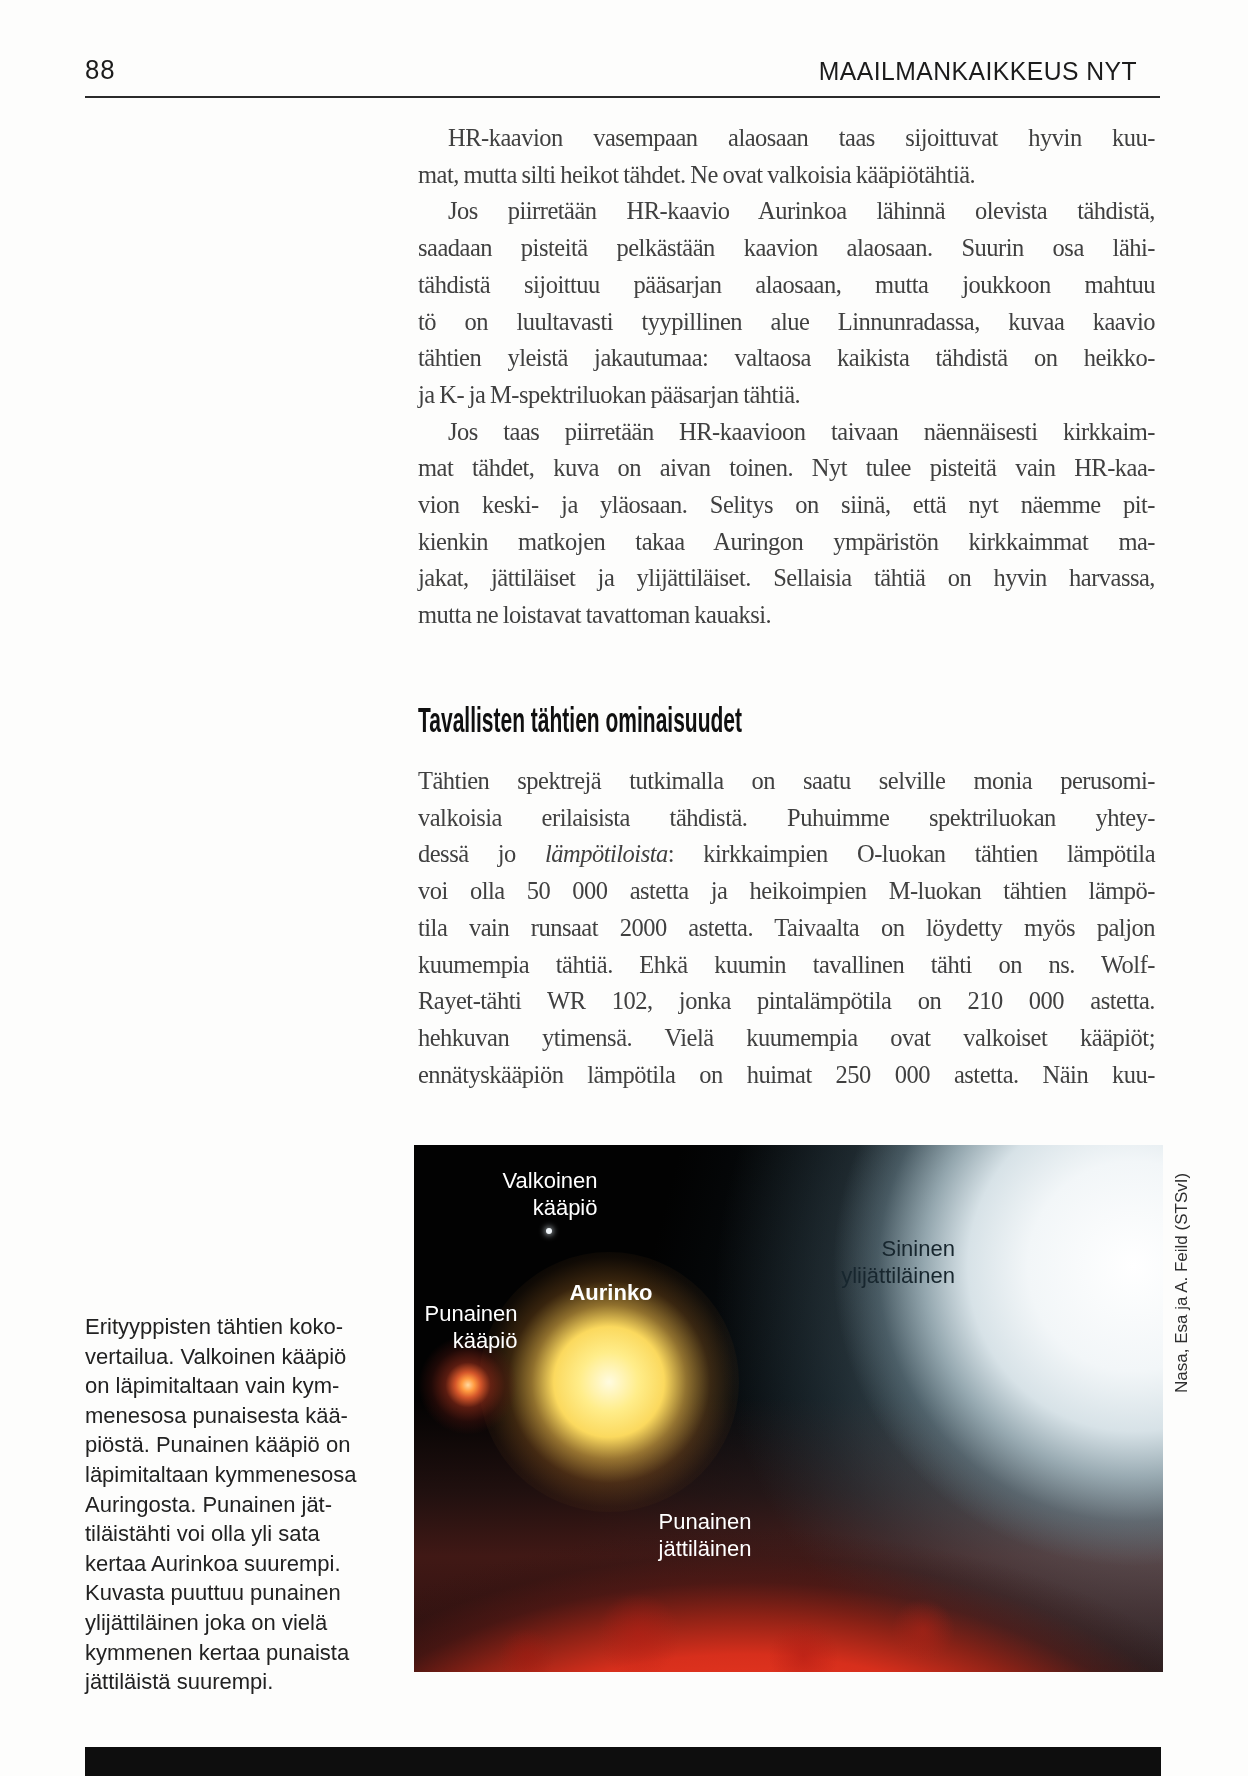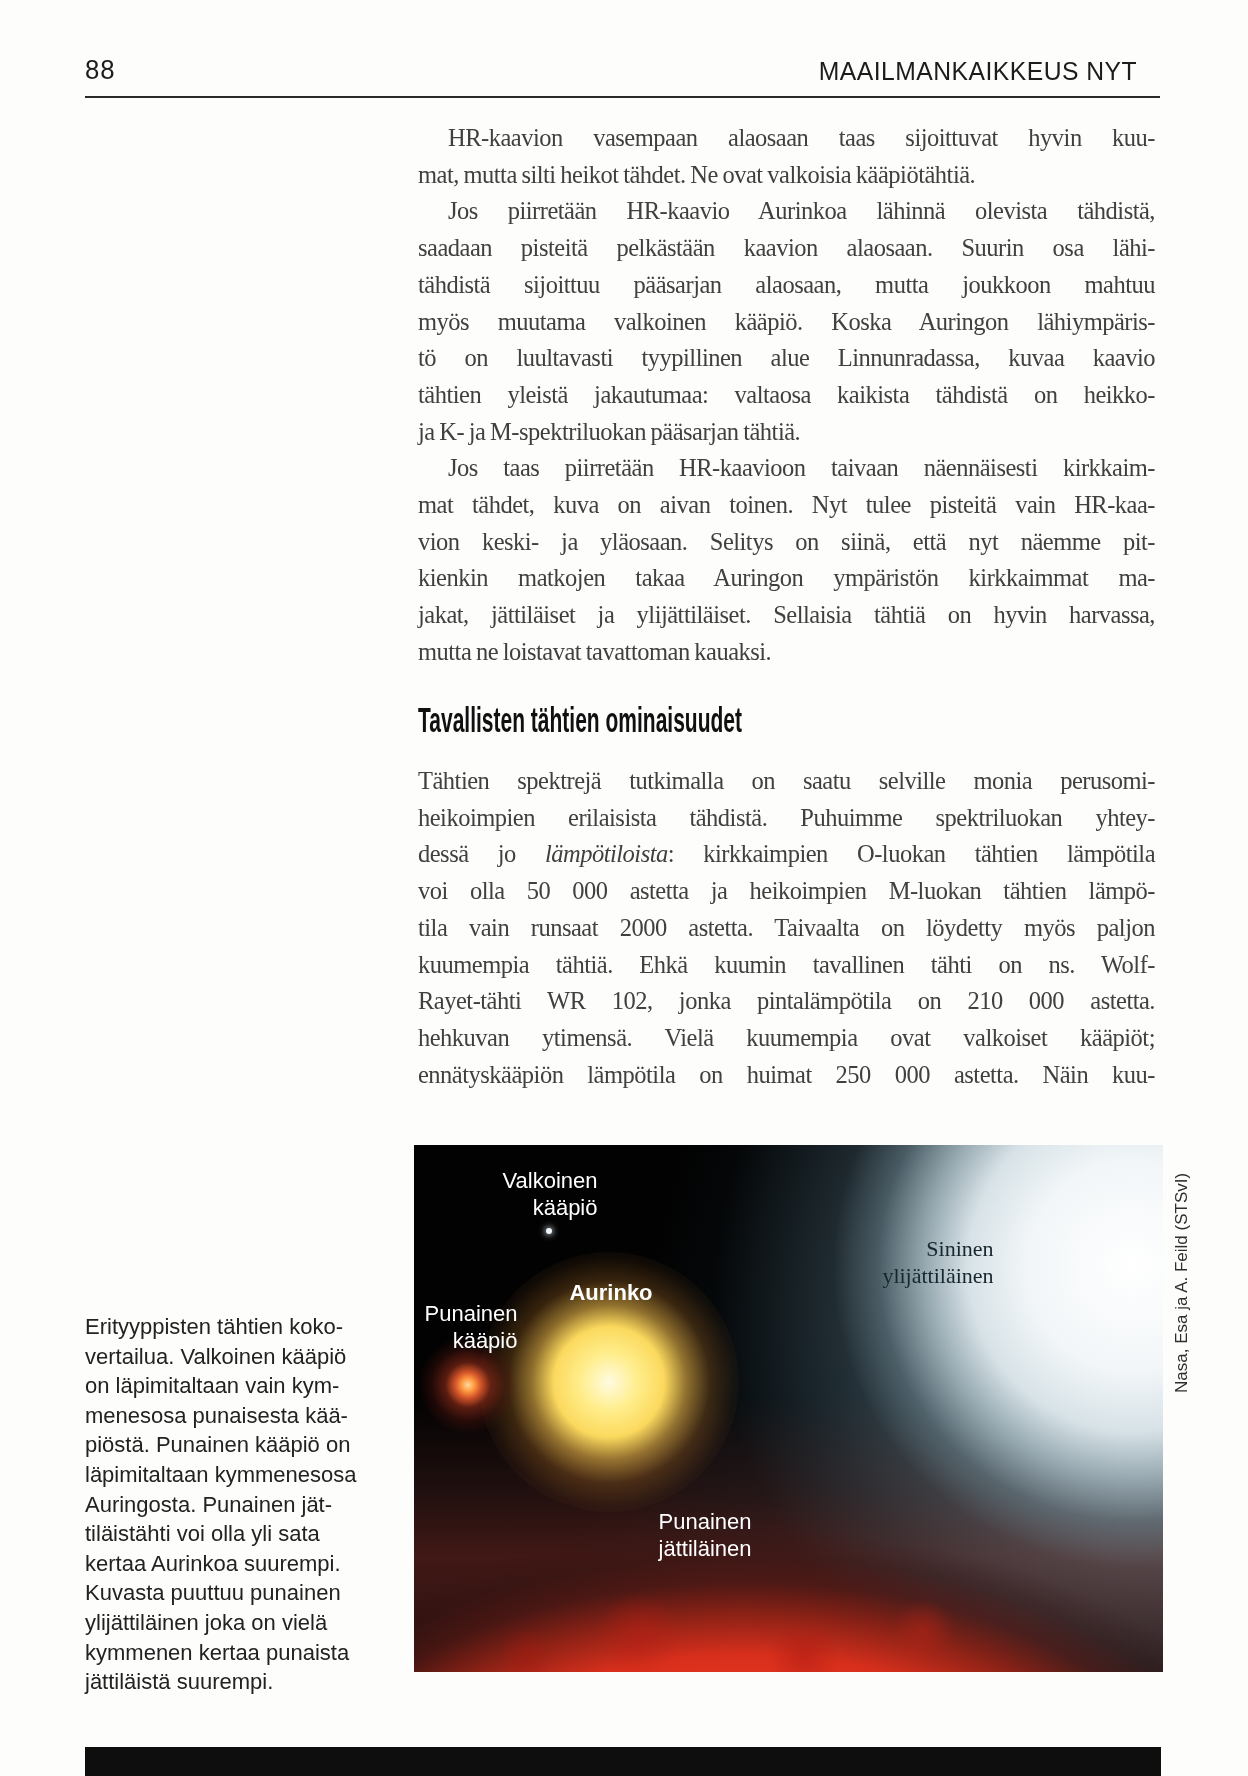--- a/index.html
+++ b/index.html
@@ -49,21 +49,21 @@
   .reddwarf{position:absolute;left:4px;top:190px;width:100px;height:100px;border-radius:50%;
        background:radial-gradient(circle, #ffd9a0 0%, #ff9a40 9%, #d4562a 18%, rgba(150,45,26,.6) 32%, rgba(85,22,16,.35) 52%, transparent 70%);}
   .whitedwarf{position:absolute;left:132px;top:83px;width:6px;height:6px;border-radius:50%;background:#eef4f8;
        box-shadow:0 0 6px 1px rgba(230,240,248,.8);}
   .figlabel{position:absolute;transform:translateX(-50%);font-family:"Liberation Sans",sans-serif;
        font-size:22px;line-height:27px;color:#ffffff;text-align:right;white-space:nowrap;}
   .figlabel.dark{color:#17262e;}
   .lbl-white{left:136px;top:22px;}
   .lbl-red-dwarf{left:57px;top:155px;}
   .lbl-sun{left:197px;top:134px;font-weight:bold;}
-  .lbl-blue{left:524px;top:90px;font-family:Liberation Serif, serif;}
+  .lbl-blue{left:484px;top:90px;}
   .lbl-giant{left:291px;top:363px;}
 
   
   .credit{position:absolute;left:1064px;top:1261px;width:240px;height:24px;transform:rotate(-90deg);
           font-family:"Liberation Sans",sans-serif;font-size:17px;color:#2e2e2e;white-space:nowrap;}
 
   
   .bottombar{position:absolute;left:85px;top:1747px;width:1076px;height:29px;background:#0e0e0e;}
 </style>
 </head>
@@ -74,37 +74,36 @@
   <div class="pagenum">88</div>
   <div class="runtitle">MAAILMANKAIKKEUS NYT</div>
   <div class="rule"></div>
 
   <div class="bodyblock block1">
       <div class="bl ind">HR-kaavion vasempaan alaosaan taas sijoittuvat hyvin kuu-</div>
       <div class="bl end">mat, mutta silti heikot tähdet. Ne ovat valkoisia kääpiötähtiä.</div>
       <div class="bl ind">Jos piirretään HR-kaavio Aurinkoa lähinnä olevista tähdistä,</div>
       <div class="bl">saadaan pisteitä pelkästään kaavion alaosaan. Suurin osa lähi-</div>
       <div class="bl">tähdistä sijoittuu pääsarjan alaosaan, mutta joukkoon mahtuu</div>
-      <div class="bl">myös muutama valkoinen kääpiö. Koska Auringon lähiympäris-</div>
       <div class="bl">tö on luultavasti tyypillinen alue Linnunradassa, kuvaa kaavio</div>
       <div class="bl">tähtien yleistä jakautumaa: valtaosa kaikista tähdistä on heikko-</div>
       <div class="bl end">ja K- ja M-spektriluokan pääsarjan tähtiä.</div>
       <div class="bl ind">Jos taas piirretään HR-kaavioon taivaan näennäisesti kirkkaim-</div>
       <div class="bl">mat tähdet, kuva on aivan toinen. Nyt tulee pisteitä vain HR-kaa-</div>
       <div class="bl">vion keski- ja yläosaan. Selitys on siinä, että nyt näemme pit-</div>
       <div class="bl">kienkin matkojen takaa Auringon ympäristön kirkkaimmat ma-</div>
       <div class="bl">jakat, jättiläiset ja ylijättiläiset. Sellaisia tähtiä on hyvin harvassa,</div>
       <div class="bl end">mutta ne loistavat tavattoman kauaksi.</div>
     </div>
 
   <div class="heading"><span>Tavallisten tähtien ominaisuudet</span></div>
 
   <div class="bodyblock block2">
       <div class="bl">Tähtien spektrejä tutkimalla on saatu selville monia perusomi-</div>
-      <div class="bl">heikoimpien erilaisista tähdistä. Puhuimme spektriluokan yhtey-</div>
+      <div class="bl">valkoisia erilaisista tähdistä. Puhuimme spektriluokan yhtey-</div>
       <div class="bl"><span>dessä jo </span><em>lämpötiloista</em><span>: kirkkaimpien O-luokan tähtien lämpötila</span></div>
       <div class="bl">voi olla 50 000 astetta ja heikoimpien M-luokan tähtien lämpö-</div>
       <div class="bl">tila vain runsaat 2000 astetta. Taivaalta on löydetty myös paljon</div>
       <div class="bl">kuumempia tähtiä. Ehkä kuumin tavallinen tähti on ns. Wolf-</div>
       <div class="bl">Rayet-tähti WR 102, jonka pintalämpötila on 210 000 astetta.</div>
       <div class="bl">hehkuvan ytimensä. Vielä kuumempia ovat valkoiset kääpiöt;</div>
       <div class="bl">ennätyskääpiön lämpötila on huimat 250 000 astetta. Näin kuu-</div>
     </div>
 
   <div class="caption">

